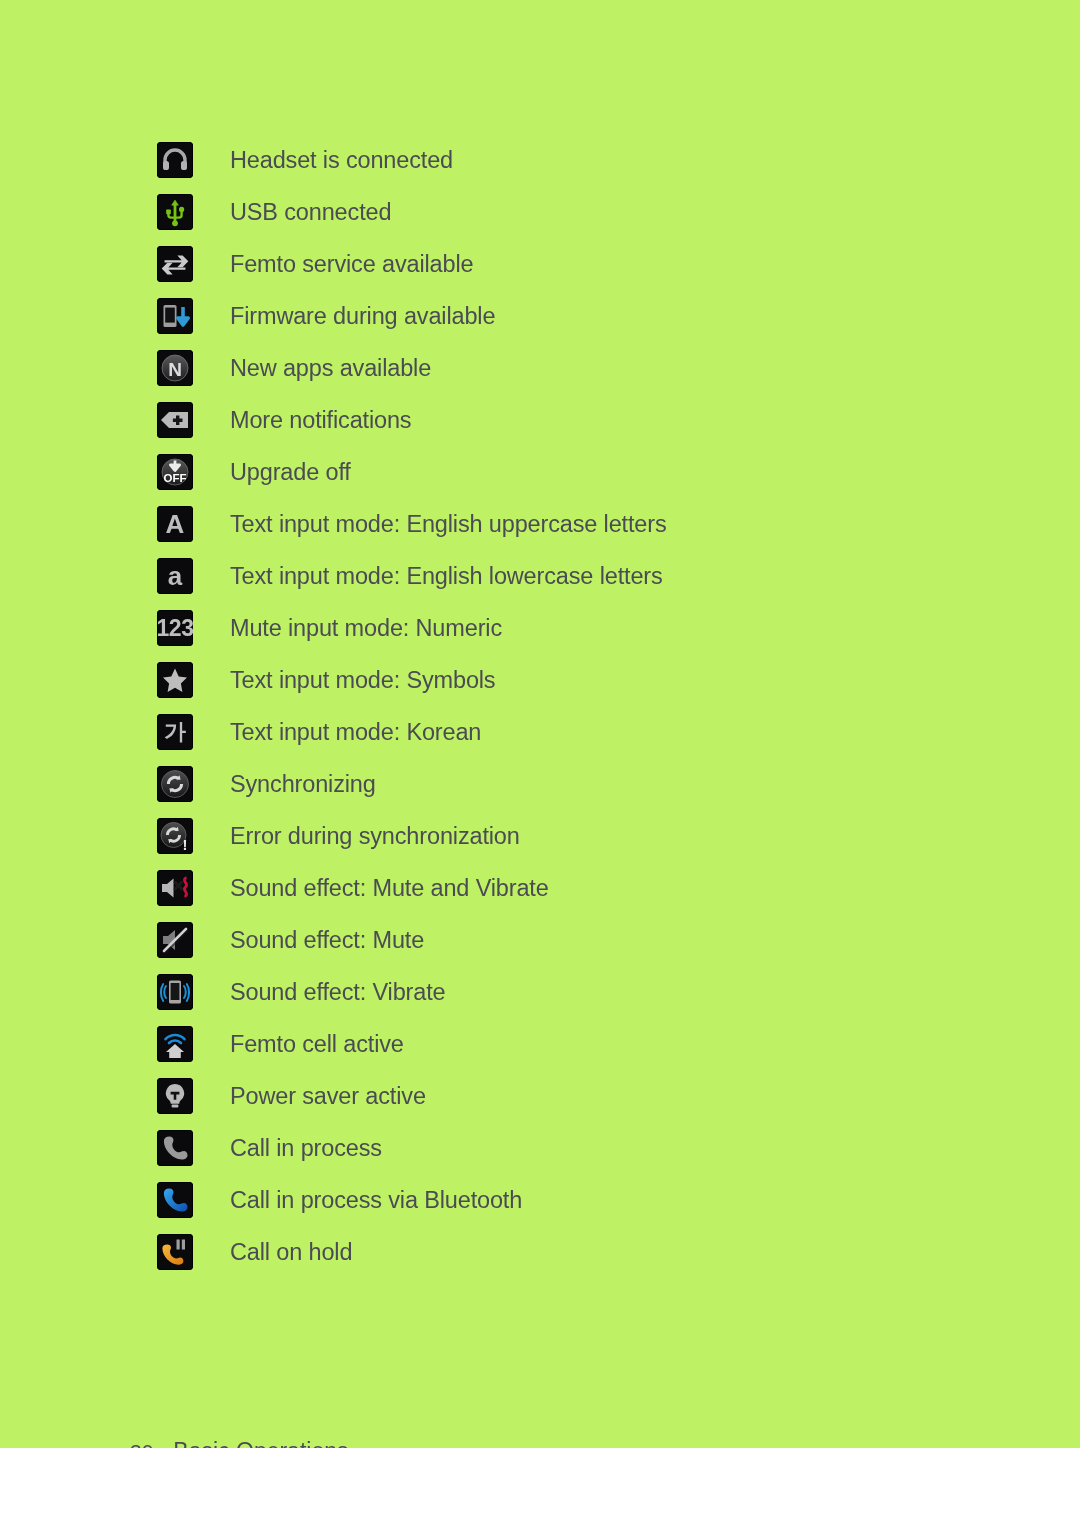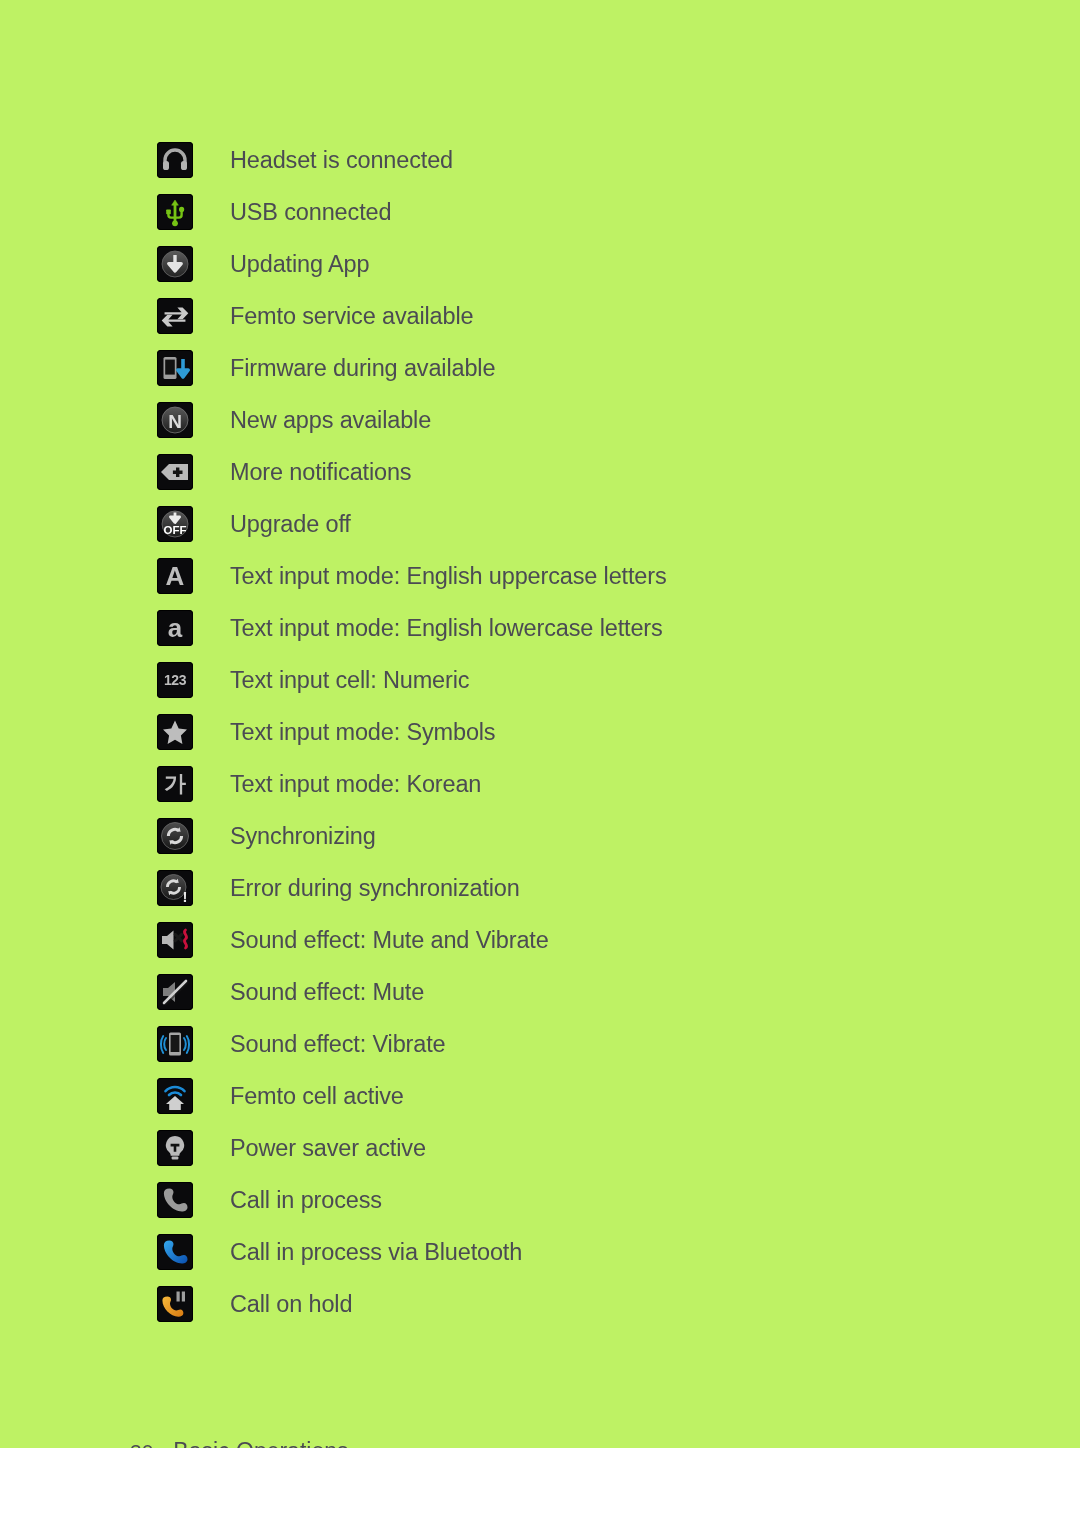--- a/index.html
+++ b/index.html
@@ -64,21 +64,21 @@
     left: 0; right: 0; top: 0; bottom: 0;
     display: flex;
     align-items: center;
     justify-content: center;
     font-family: "Liberation Sans", sans-serif;
     font-weight: bold;
     color: #bdbdbd;
   }
   .glyph-A  { font-size: 26px; }
   .glyph-a  { font-size: 26px; }
-  .glyph-123{ font-size: 14px; letter-spacing: -0.5px;}
+  .glyph-123{ font-size: 23px; letter-spacing: -0.5px;}
   .glyph-ko { font-size: 22px; font-family: "DejaVu Sans", sans-serif;}
 
   
   .footer {
     position: absolute;
     left: 130px;
     top: 1438px;
     display: flex;
     align-items: baseline;
     gap: 20px;
@@ -120,37 +120,20 @@
     </g>
             </svg>
           </div>
         </div>
         <div class="row-label">USB connected</div>
       </div>
       <div class="icon-row">
         <div class="icon-cell">
           <div class="icon-box">
             <svg width="36" height="36" viewBox="0 0 36 36">
-    <defs>
-                <linearGradient id="dlg" x1="0" y1="0" x2="0" y2="1">
-      <stop offset="0" stop-color="#5c5c5c"></stop>
-                  <stop offset="1" stop-color="#232323"></stop>
-    </linearGradient>
-              </defs>
-    <circle cx="18" cy="18" r="13" fill="url(#dlg)" stroke="#6a6a6a" stroke-width="0.8"></circle>
-    <path d="M18 9 v12 M18 25 l-6.2 -7.4 h12.4 z" fill="#e3e3e3" stroke="#e3e3e3" stroke-width="3.4" stroke-linejoin="round"></path>
-            </svg>
-          </div>
-        </div>
-        <div class="row-label">Updating App</div>
-      </div>
-      <div class="icon-row">
-        <div class="icon-cell">
-          <div class="icon-box">
-            <svg width="36" height="36" viewBox="0 0 36 36">
     <g fill="#c9c9c9">
       <path d="M7 14 h18 l-4.5 -5 h5.5 l6 6.2 -6 6.2 h-5.5 l4.5 -5 H7 z" transform="translate(-1,-1) scale(0.95) translate(2,2)"></path>
       <path d="M29 24 H11 l4.5 5 H10 l-6 -6.2 6 -6.2 h5.5 l-4.5 5 H29 z" transform="translate(-1,-1) scale(0.95) translate(2,2)"></path>
     </g>
             </svg>
           </div>
         </div>
         <div class="row-label">Femto service available</div>
       </div>
       <div class="icon-row">
@@ -226,21 +209,21 @@
           </div>
         </div>
         <div class="row-label">Text input mode: English lowercase letters</div>
       </div>
       <div class="icon-row">
         <div class="icon-cell">
           <div class="icon-box">
             <div class="glyph-text glyph-123">123</div>
           </div>
         </div>
-        <div class="row-label">Text input cell: Numeric</div>
+        <div class="row-label">Mute input mode: Numeric</div>
       </div>
       <div class="icon-row">
         <div class="icon-cell">
           <div class="icon-box">
             <svg width="36" height="36" viewBox="0 0 36 36">
     <path d="M18 6.5 l3.7 7.9 8.3 1.1 -6.1 5.9 1.5 8.6 -7.4 -4.2 -7.4 4.2 1.5 -8.6 -6.1 -5.9 8.3 -1.1 z" fill="#bdbdbd"></path>
             </svg>
           </div>
         </div>
         <div class="row-label">Text input mode: Symbols</div>

